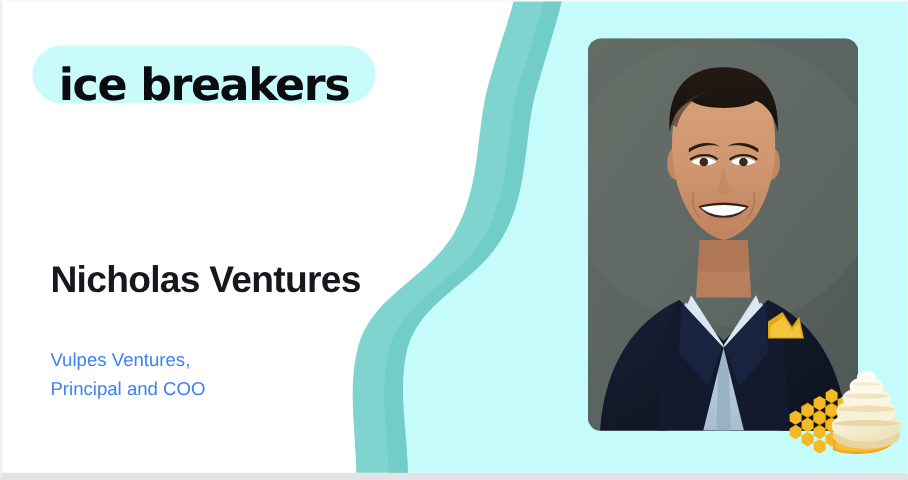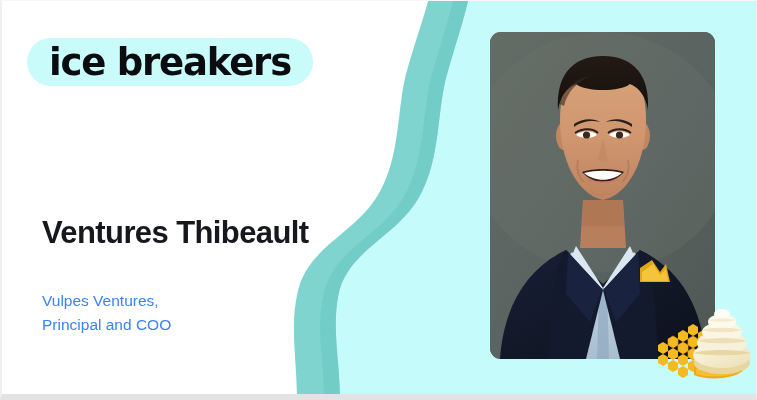--- a/index.html
+++ b/index.html
@@ -37,21 +37,21 @@
   }
 
   
   #badge {
     position: absolute;
     left: 25px;
     top: 37px;
     height: 48px;
     padding: 14px 22px;
     display: flex;
-    align-items: center;
+    align-items: flex-start;
     background: #C9FBFA;
     border-radius: 26px;
     box-sizing: border-box;
   }
   #badge-label {
     font-family: "DejaVu Sans", sans-serif;
     font-size: 37px;
     font-weight: 700;
     letter-spacing: -1.2px;
     color: #0b0c10;
@@ -140,21 +140,21 @@
              C322,360 314,330 321,296
              C329,249 377,237 401,197
              C425,157 419,107 431,69
              C439,41 447,17 451,0 Z"></path>
   </svg>
 
   <div id="badge">
     <span id="badge-label">ice breakers</span>
   </div>
 
-  <div id="name">Ventures Thibeault</div>
+  <div id="name">Nicholas Ventures</div>
 
   <div id="subtitle">Vulpes Ventures,
 Principal and COO</div>
 
   <div id="photo-frame">
     <svg id="photo-svg" viewBox="0 0 225 327" xmlns="http://www.w3.org/2000/svg">
       <defs>
         <linearGradient id="bgGrad" x1="0" y1="0" x2="1" y2="1">
           <stop offset="0%" stop-color="#646c66"></stop>
           <stop offset="55%" stop-color="#596360"></stop>

